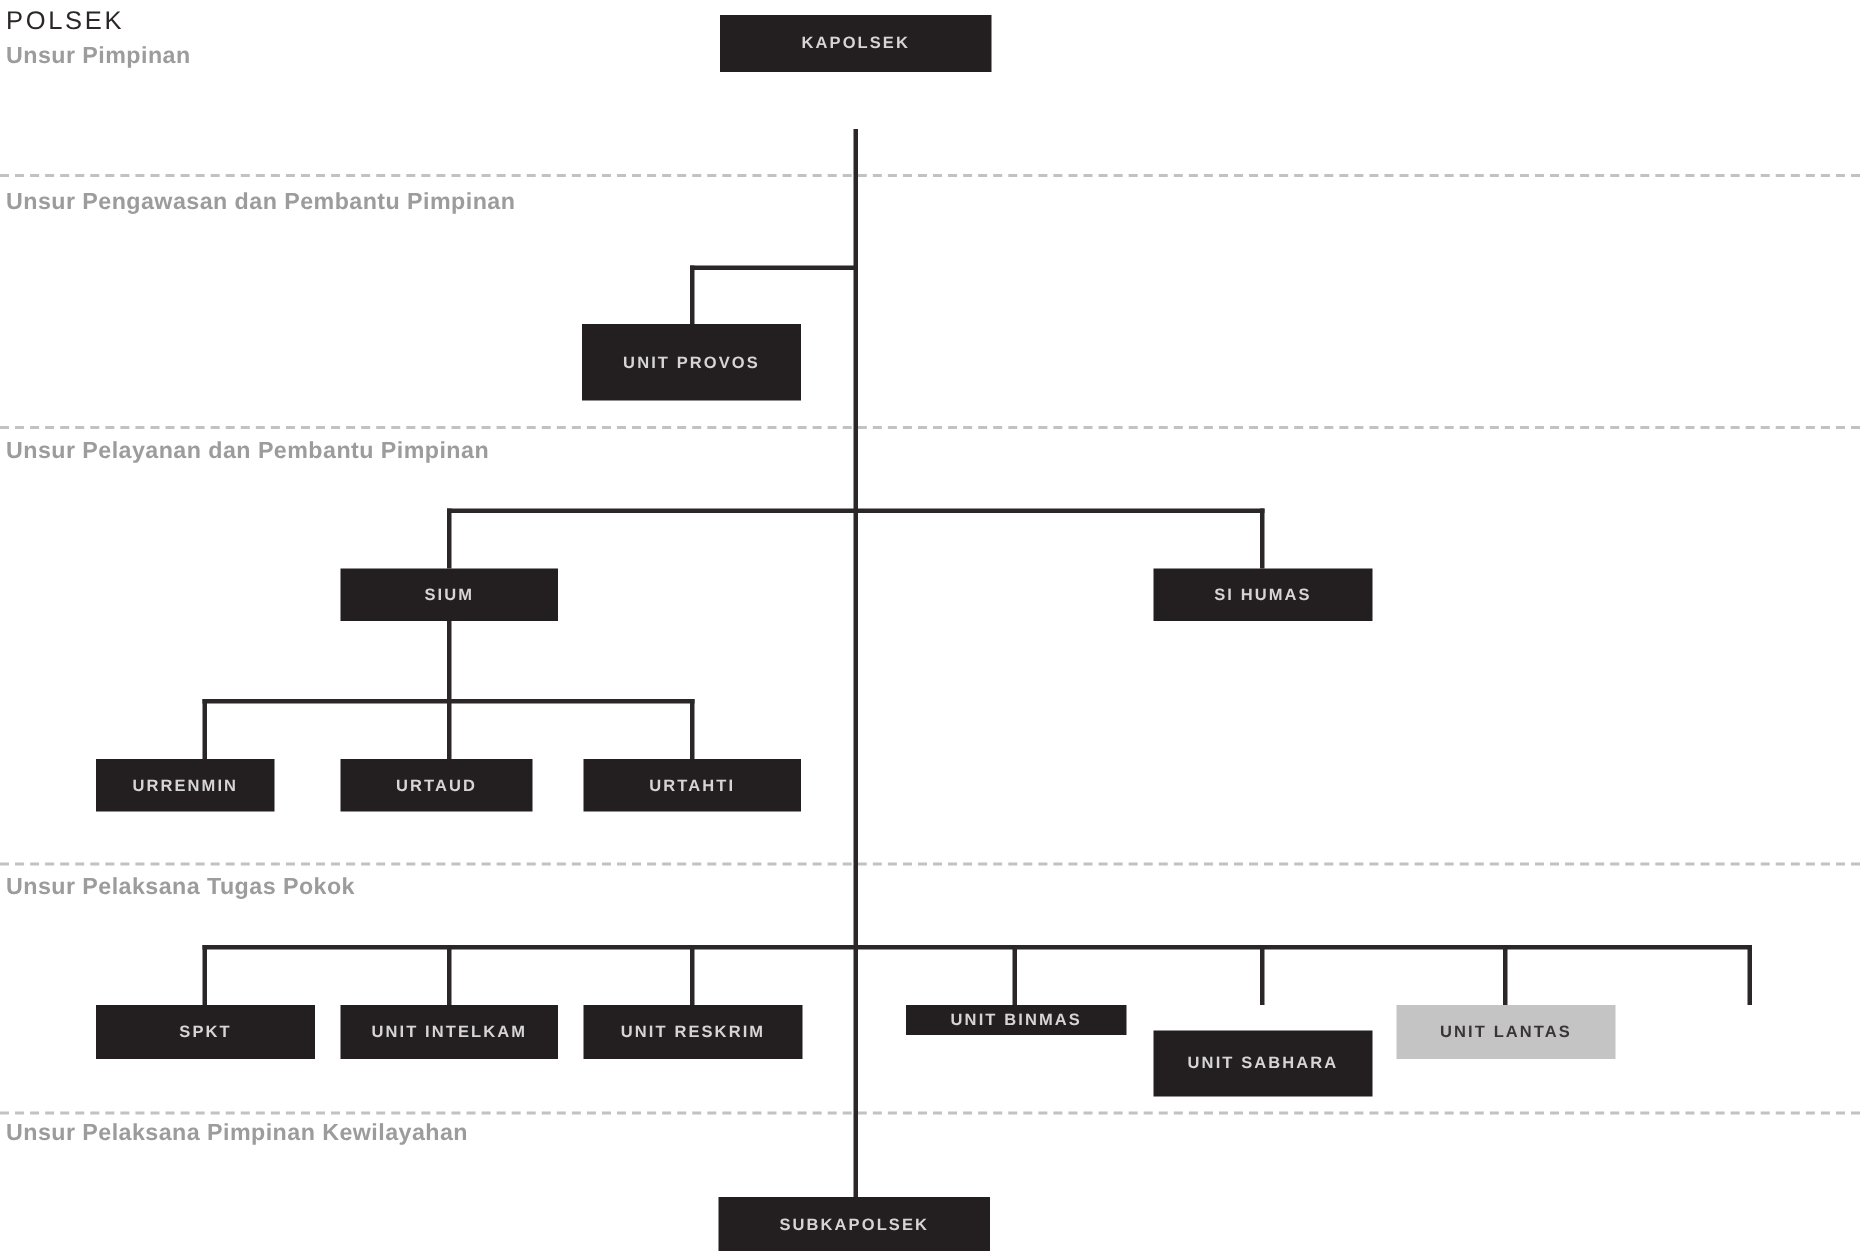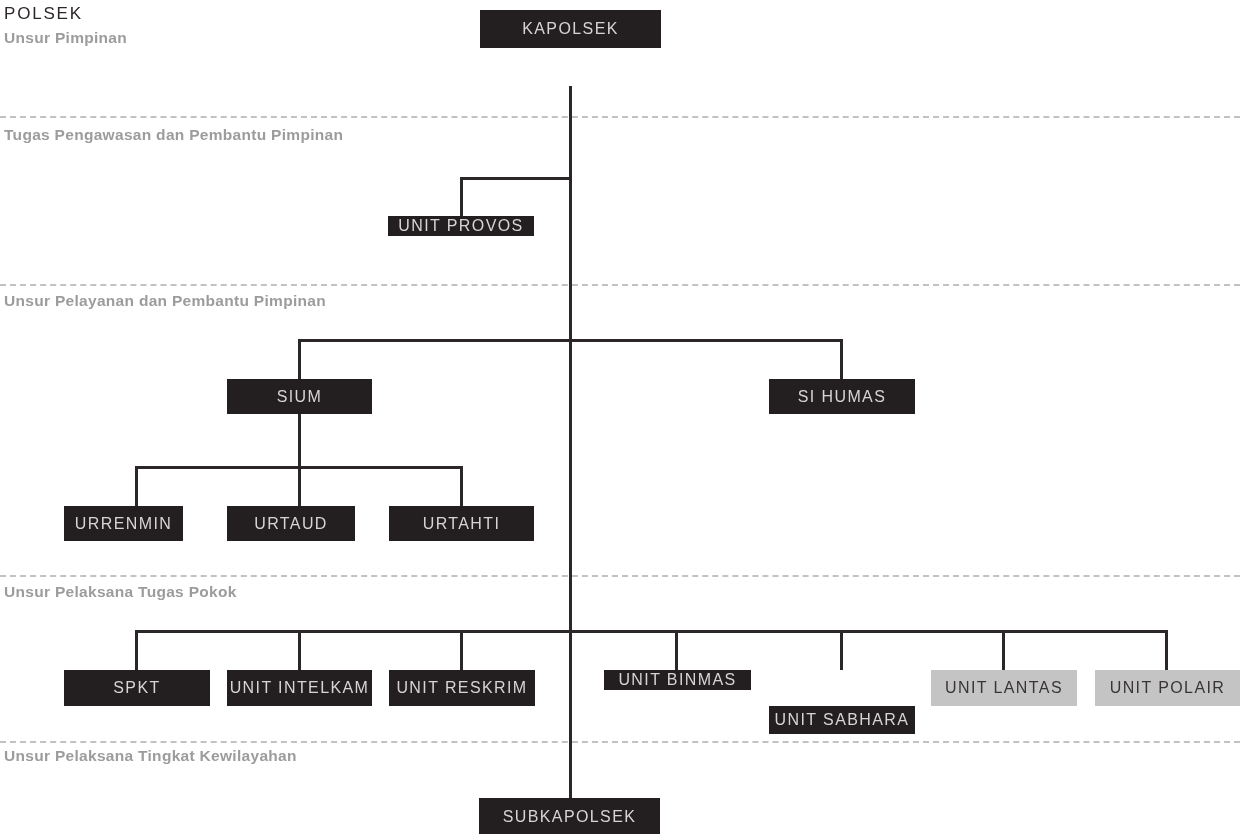--- a/index.html
+++ b/index.html
@@ -14,40 +14,40 @@
   .section-label{
     position:absolute;left:4px;
     font-size:15.5px;font-weight:700;letter-spacing:0.3px;color:var(--heading);
   }
   .divider{
     position:absolute;left:0;width:1240px;height:0;
     border-top:2px dashed var(--divider);
   }
   .node{
     position:absolute;display:flex;align-items:center;justify-content:center;
-    font-size:16px;font-weight:400;letter-spacing:1.4px;text-align:center;
+    font-size:11px;font-weight:700;letter-spacing:1.4px;text-align:center;
     text-transform:uppercase;white-space:nowrap;
   }
   .node.dark{background:var(--box-dark);color:var(--box-dark-text);}
   .node.gray{background:var(--box-gray);color:var(--box-gray-text);}
   .node.light{background:var(--box-light);color:var(--box-light-text);}
   .hline{position:absolute;height:3px;background:var(--line);}
   .vline{position:absolute;width:3px;background:var(--line);}
 </style>
 </head>
 <body>
 
 <div id="canvas">
 
   <div class="page-title">POLSEK</div>
   <div class="section-label" style="top:29px">Unsur Pimpinan</div>
-  <div class="section-label" style="top:126px">Tugas Pengawasan dan Pembantu Pimpinan</div>
+  <div class="section-label" style="top:126px">Unsur Pengawasan dan Pembantu Pimpinan</div>
   <div class="section-label" style="top:292px">Unsur Pelayanan dan Pembantu Pimpinan</div>
   <div class="section-label" style="top:583px">Unsur Pelaksana Tugas Pokok</div>
-  <div class="section-label" style="top:747px">Unsur Pelaksana Tingkat Kewilayahan</div>
+  <div class="section-label" style="top:747px">Unsur Pelaksana Pimpinan Kewilayahan</div>
 
   <div class="divider" style="top:116px"></div>
   <div class="divider" style="top:284px"></div>
   <div class="divider" style="top:575px"></div>
   <div class="divider" style="top:741px"></div>
 
   <div class="vline" style="left:569px;top:86px;height:712px"></div>
 
   <div class="hline" style="left:460px;top:177px;width:112px"></div>
   <div class="vline" style="left:460px;top:177px;height:39px"></div>
@@ -66,32 +66,31 @@
   <div class="vline" style="left:135px;top:630px;height:40px"></div>
   <div class="vline" style="left:298px;top:630px;height:40px"></div>
   <div class="vline" style="left:460px;top:630px;height:40px"></div>
   <div class="vline" style="left:675px;top:630px;height:40px"></div>
   <div class="vline" style="left:840px;top:630px;height:40px"></div>
   <div class="vline" style="left:1002px;top:630px;height:40px"></div>
   <div class="vline" style="left:1165px;top:630px;height:40px"></div>
 
   <div class="node dark" style="left:480px;top:10px;width:181px;height:38px">KAPOLSEK</div>
 
-  <div class="node dark" style="left:388px;top:216px;width:146px;height:20px">UNIT PROVOS</div>
+  <div class="node dark" style="left:388px;top:216px;width:146px;height:51px">UNIT PROVOS</div>
 
   <div class="node dark" style="left:227px;top:379px;width:145px;height:35px">SIUM</div>
   <div class="node dark" style="left:769px;top:379px;width:146px;height:35px">SI HUMAS</div>
 
   <div class="node dark" style="left:64px;top:506px;width:119px;height:35px">URRENMIN</div>
   <div class="node dark" style="left:227px;top:506px;width:128px;height:35px">URTAUD</div>
   <div class="node dark" style="left:389px;top:506px;width:145px;height:35px">URTAHTI</div>
 
   <div class="node dark" style="left:64px;top:670px;width:146px;height:36px">SPKT</div>
   <div class="node dark" style="left:227px;top:670px;width:145px;height:36px">UNIT INTELKAM</div>
   <div class="node dark" style="left:389px;top:670px;width:146px;height:36px">UNIT RESKRIM</div>
   <div class="node dark" style="left:604px;top:670px;width:147px;height:20px">UNIT BINMAS</div>
-  <div class="node dark" style="left:769px;top:706px;width:146px;height:28px">UNIT SABHARA</div>
+  <div class="node dark" style="left:769px;top:687px;width:146px;height:44px">UNIT SABHARA</div>
   <div class="node light" style="left:931px;top:670px;width:146px;height:36px">UNIT LANTAS</div>
-  <div class="node light" style="left:1095px;top:670px;width:145px;height:36px">UNIT POLAIR</div>
 
   <div class="node dark" style="left:479px;top:798px;width:181px;height:38px">SUBKAPOLSEK</div>
 
 </div>
 
 </body></html>

